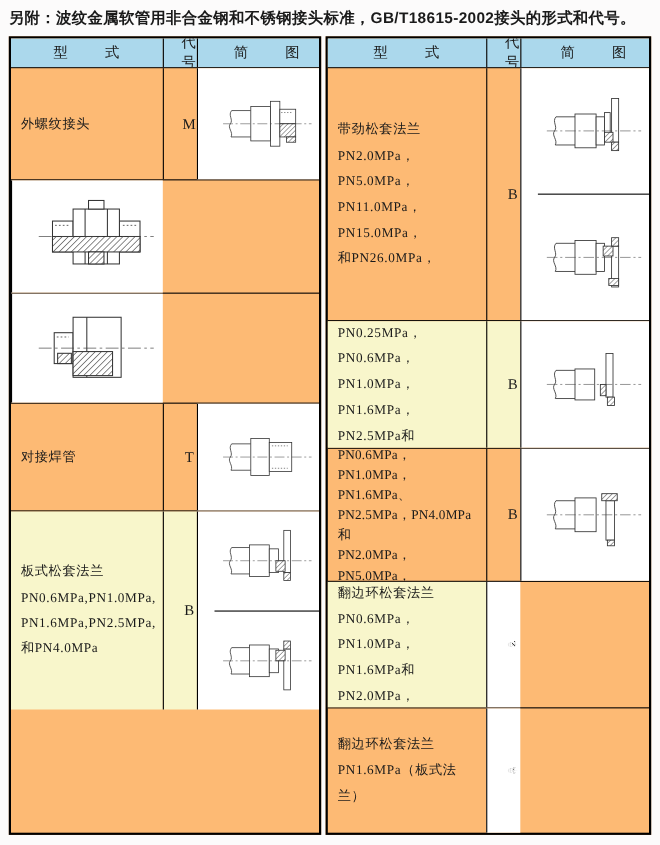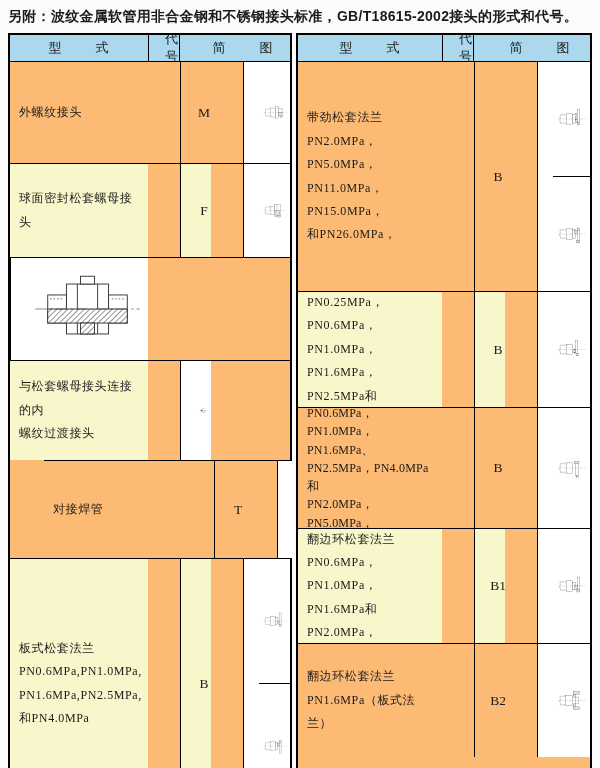--- a/index.html
+++ b/index.html
@@ -21,27 +21,27 @@
     font-weight:700;font-size:14px;letter-spacing:.3px;
     margin:8px 8px 7px 8px;white-space:nowrap;
   }
   .tables{display:flex;gap:4px;margin:0 8px;}
   .tbl{border:2px solid var(--table_border);background:#fdba74;box-sizing:border-box;}
   .tbl-l{width:284px;}
   .tbl-r{width:296px;}
   .row{display:grid;box-sizing:border-box;}
   .tbl-l .row{grid-template-columns:138px 31px 1fr;}
   .tbl-r .row{grid-template-columns:144px 31px 1fr;}
-  .row + .row{border-top:1px solid var(--table_border);gap:32px;}
+  .row + .row{border-top:1px solid var(--table_border);}
   .row > div{box-sizing:border-box;overflow:hidden;min-width:0;min-height:0;}
   .c2,.c3{border-left:1px solid var(--table_border);padding-left:16px;}
   
   .hr0{height:26px;}
   .lr1{height:102px;}.lr2{height:94px;}.lr3{height:103px;}
-  .lr4{height:100px;}.lr5{height:98px;margin-left:34px;}.lr6{height:250px;}
+  .lr4{height:100px;}.lr5{height:98px;}.lr6{height:181px;}
   .rr1{height:230px;font-family:Liberation Serif, serif;}.rr2{height:116px;}.rr3{height:121px;}
   .rr4{height:115px;}.rr5{height:114px;}
   
   .hdr > div{
     background:var(--header_bg);
     display:flex;align-items:center;justify-content:center;
     font-size:13px;letter-spacing:1px;
   }
   .h-sp{word-spacing:2.2em;}
   
@@ -99,39 +99,20 @@
               <rect x="94" y="28" width="24" height="22" fill="#fff" stroke="#333" stroke-width="1.2"></rect>
               <line x1="96" y1="33" x2="114" y2="33" stroke="#333" stroke-width="0.9" stroke-dasharray="2 2.5"></line>
               <rect x="94" y="50" width="24" height="20" fill="url(#hatch)" stroke="#333" stroke-width="1.2"></rect>
               <rect x="104" y="70" width="14" height="8" fill="url(#hatch)" stroke="#333" stroke-width="1.2"></rect>
               <line x1="8" y1="50" x2="142" y2="50" stroke="#444" stroke-width="0.8" stroke-dasharray="15 4 3 4"></line>
             </svg>
           </div>
       </div>
     </div>
 
-    <div class="row lr2 hl">
-      <div class="c-type">
-          <span>球面密封松套螺母接头</span>
-        </div>
-      <div class="c-code c2">F</div>
-      <div class="c-diag c3">
-        <div class="diag">
-            <svg viewBox="0 0 150 100" preserveAspectRatio="xMidYMid meet">
-              <path d="M50,30 L21,30 C15,37 24,44 19,50 C14,56 24,63 20,70 L50,70" fill="#fff" stroke="#333" stroke-width="1.2"></path>
-              <rect x="48" y="28" width="26" height="44" fill="#fff" stroke="#333" stroke-width="1.2"></rect>
-              <rect x="74" y="14" width="32" height="70" fill="#fff" stroke="#333" stroke-width="1.2"></rect>
-              <line x1="86" y1="14" x2="86" y2="84" stroke="#333" stroke-width="1.2"></line>
-              <rect x="78" y="52" width="24" height="26" fill="url(#hatch)" stroke="#333" stroke-width="1.2"></rect>
-              <rect x="92" y="78" width="16" height="10" fill="url(#hatch)" stroke="#333" stroke-width="1.2"></rect>
-              <line x1="8" y1="50" x2="142" y2="50" stroke="#444" stroke-width="0.8" stroke-dasharray="15 4 3 4"></line>
-            </svg>
-          </div>
-      </div>
-    </div>
 
     <div class="row lr3">
       <div class="c-diag c3">
         <div class="diag">
             <svg viewBox="0 0 150 100" preserveAspectRatio="xMidYMid meet">
               <rect x="24" y="32" width="24" height="36" fill="#fff" stroke="#333" stroke-width="1.2"></rect>
               <line x1="27" y1="37" x2="43" y2="37" stroke="#333" stroke-width="0.9" stroke-dasharray="2 2.5"></line>
               <rect x="102" y="32" width="24" height="36" fill="#fff" stroke="#333" stroke-width="1.2"></rect>
               <line x1="106" y1="37" x2="122" y2="37" stroke="#333" stroke-width="0.9" stroke-dasharray="2 2.5"></line>
               <rect x="48" y="18" width="54" height="64" fill="#fff" stroke="#333" stroke-width="1.2"></rect>
@@ -140,24 +121,20 @@
               <rect x="66" y="8" width="18" height="10" fill="#fff" stroke="#333" stroke-width="1.2"></rect>
               <rect x="24" y="50" width="102" height="18" fill="url(#hatch)" stroke="#333" stroke-width="1.2"></rect>
               <rect x="66" y="68" width="18" height="14" fill="url(#hatch)" stroke="#333" stroke-width="1.2"></rect>
               <line x1="8" y1="50" x2="142" y2="50" stroke="#444" stroke-width="0.8" stroke-dasharray="15 4 3 4"></line>
             </svg>
           </div>
       </div>
     </div>
 
     <div class="row lr4 hl">
-      <div class="c-type">
-          <span>与松套螺母接头连接的内
-螺纹过渡接头</span>
-        </div>
       <div class="c-diag c3">
         <div class="diag">
             <svg viewBox="0 0 150 100" preserveAspectRatio="xMidYMid meet">
               <rect x="26" y="32" width="22" height="36" fill="#fff" stroke="#333" stroke-width="1.2"></rect>
               <line x1="29" y1="37" x2="43" y2="37" stroke="#333" stroke-width="0.9" stroke-dasharray="2 2.5"></line>
               <rect x="48" y="14" width="56" height="70" fill="#fff" stroke="#333" stroke-width="1.2"></rect>
               <line x1="64" y1="14" x2="64" y2="84" stroke="#333" stroke-width="1.2"></line>
               <rect x="48" y="54" width="46" height="28" fill="url(#hatch)" stroke="#333" stroke-width="1.2"></rect>
               <rect x="30" y="56" width="16" height="12" fill="url(#hatch)" stroke="#333" stroke-width="1.2"></rect>
               <line x1="8" y1="50" x2="142" y2="50" stroke="#444" stroke-width="0.8" stroke-dasharray="15 4 3 4"></line>
@@ -308,42 +285,40 @@
           </div>
       </div>
     </div>
 
     <div class="row rr4 hl">
       <div class="c-type">
           <span>翻边环松套法兰
 PN0.6MPa，PN1.0MPa，
 PN1.6MPa和PN2.0MPa，</span>
         </div>
-      <div class="c-code c2">B1</div>
       <div class="c-diag c3">
         <div class="diag">
             <svg viewBox="0 0 150 100" preserveAspectRatio="xMidYMid meet">
               <path d="M50,30 L21,30 C15,37 24,44 19,50 C14,56 24,63 20,70 L50,70" fill="#fff" stroke="#333" stroke-width="1.2"></path>
               <rect x="48" y="26" width="30" height="48" fill="#fff" stroke="#333" stroke-width="1.2"></rect>
               <rect x="78" y="32" width="14" height="36" fill="#fff" stroke="#333" stroke-width="1.2"></rect>
               <rect x="100" y="8" width="10" height="58" fill="#fff" stroke="#333" stroke-width="1.2"></rect>
               <rect x="88" y="48" width="12" height="18" fill="url(#hatch)" stroke="#333" stroke-width="1.2"></rect>
               <rect x="98" y="66" width="14" height="12" fill="url(#hatch)" stroke="#333" stroke-width="1.2"></rect>
               <line x1="8" y1="50" x2="142" y2="50" stroke="#444" stroke-width="0.8" stroke-dasharray="15 4 3 4"></line>
             </svg>
           </div>
       </div>
     </div>
 
     <div class="row rr5">
       <div class="c-type">
           <span>翻边环松套法兰
 PN1.6MPa（板式法兰）</span>
         </div>
-      <div class="c-code c2">B2</div>
       <div class="c-diag c3">
         <div class="diag">
             <svg viewBox="0 0 150 100" preserveAspectRatio="xMidYMid meet">
               <path d="M50,30 L21,30 C15,37 24,44 19,50 C14,56 24,63 20,70 L50,70" fill="#fff" stroke="#333" stroke-width="1.2"></path>
               <rect x="46" y="26" width="32" height="48" fill="#fff" stroke="#333" stroke-width="1.2"></rect>
               <rect x="92" y="34" width="14" height="32" fill="#fff" stroke="#333" stroke-width="1.2"></rect>
               <rect x="82" y="8" width="28" height="12" fill="url(#hatch)" stroke="#333" stroke-width="1.2"></rect>
               <rect x="82" y="20" width="10" height="14" fill="url(#hatch)" stroke="#333" stroke-width="1.2"></rect>
               <rect x="82" y="80" width="28" height="12" fill="url(#hatch)" stroke="#333" stroke-width="1.2"></rect>
               <rect x="82" y="66" width="10" height="14" fill="url(#hatch)" stroke="#333" stroke-width="1.2"></rect>

